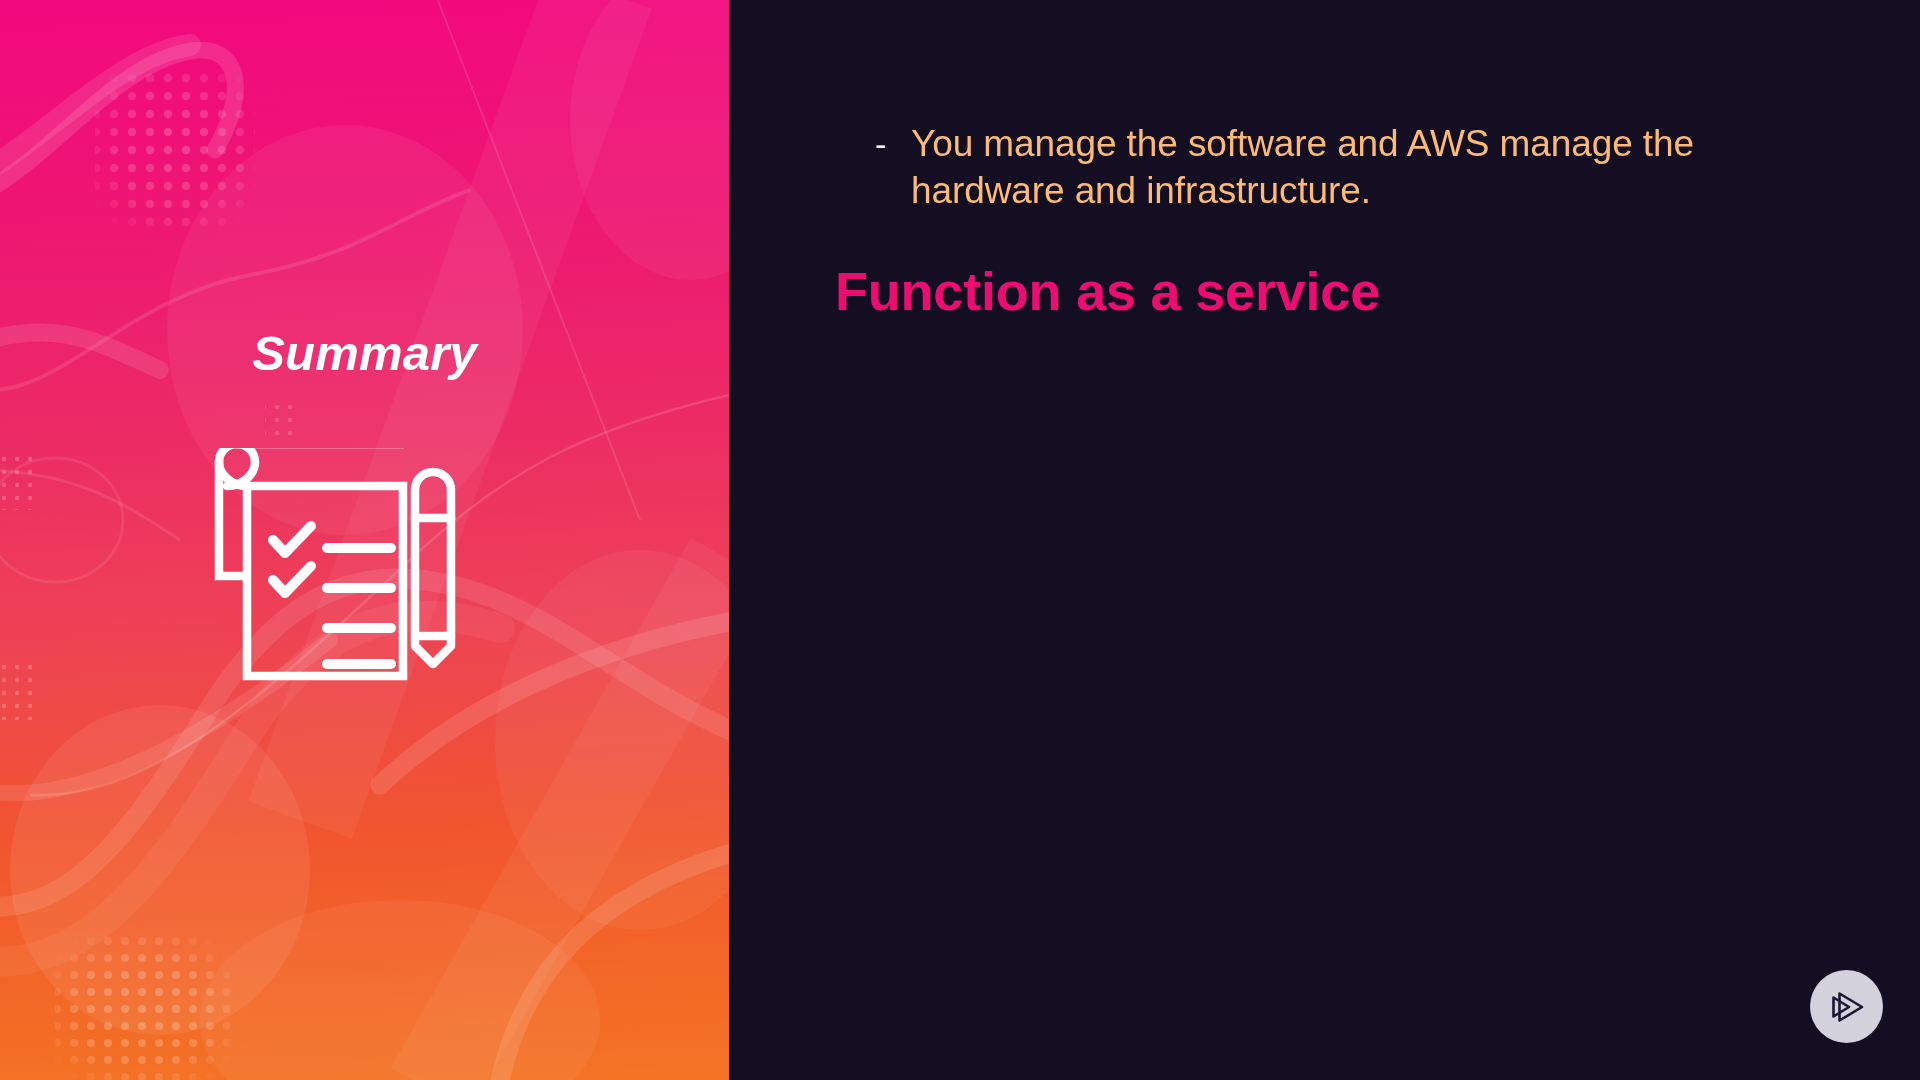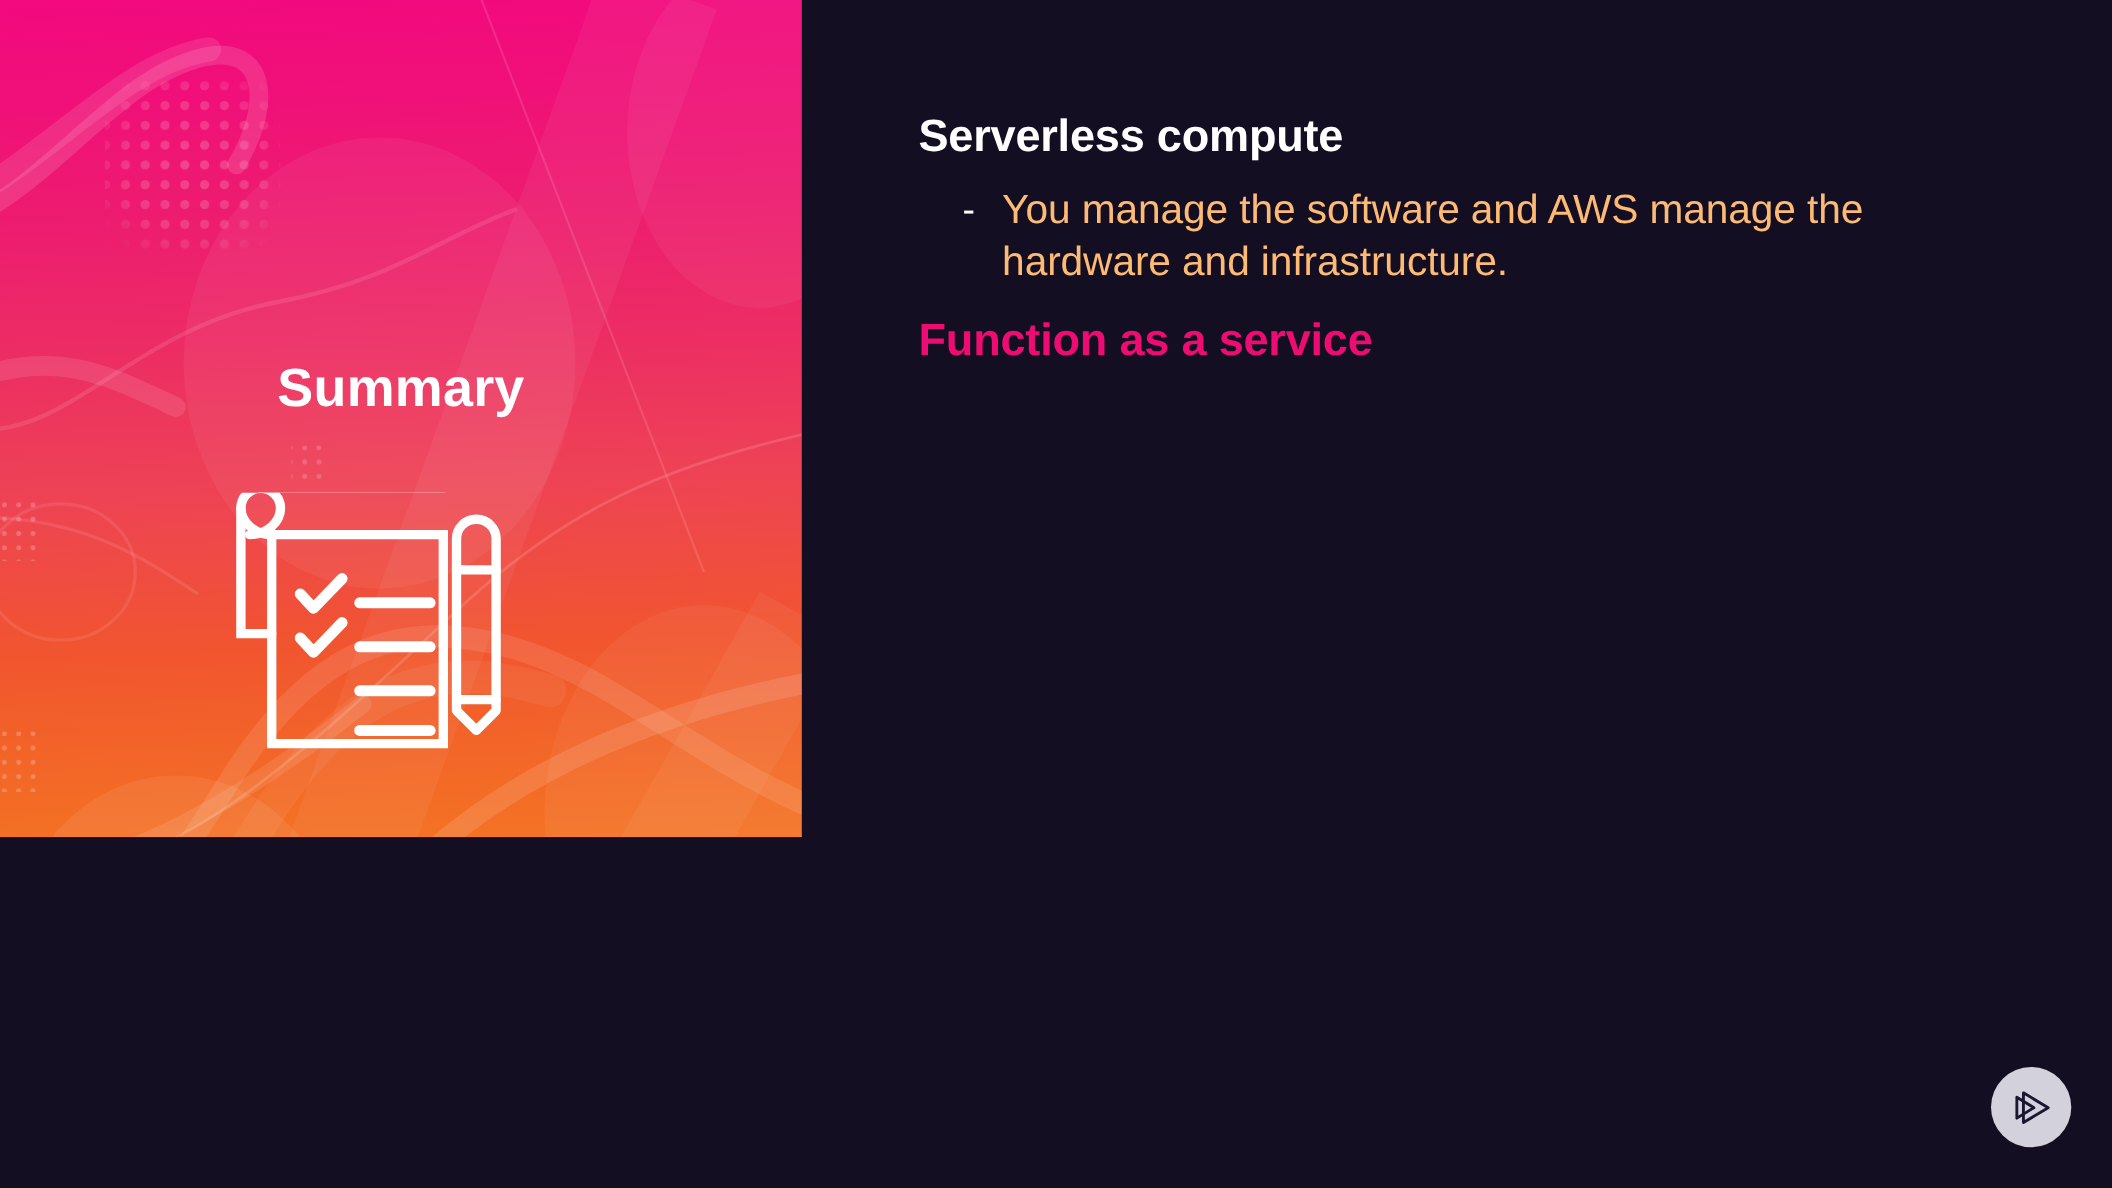--- a/index.html
+++ b/index.html
@@ -12,32 +12,33 @@
   }
   .slide {
     position:relative;
     width:1920px; height:1080px;
     display:flex;
   }
 
   
   .left-panel {
     position:relative;
-    width:729px; height:761px;
+    width:729px; height:1080px;
     overflow:hidden;
     background:linear-gradient(178deg,
         #F2097E 0%,
         #F01078 12%,
         #ED1C6F 26%,
         #EC2E63 42%,
         #EE4354 58%,
         #F1552F 76%,
         #F36A26 92%,
         #F47425 100%);
     flex:0 0 729px;
+    font-style:italic;
   }
   .bg-deco { position:absolute; inset:0; pointer-events:none; }
 
   
   .right-panel {
     position:relative;
     flex:1 1 auto;
     height:1080px;
     background:#130E22;
   }
@@ -69,24 +70,24 @@
   }
   .bullet-text {
     color:#fdba74;
     font-size:37px;
     line-height:1.27;
     font-weight:400;
     letter-spacing:-0.1px;
   }
   .subheading {
     color:#EC0C72;
-    font-size:41px;
+    font-size:54px;
     font-weight:bold;
     letter-spacing:-0.2px;
-    margin-top:24px;
+    margin-top:45px;
   }
 
   
   .summary-title {
     position:absolute;
     top:325px;
     left:0; right:0;
     text-align:center;
     color:#FFFFFF;
     font-size:49px;
@@ -202,21 +203,20 @@
         <path d="M228 24 C238 24 246 32 246 42 L246 198 L228 216 L210 198 L210 42 C210 32 218 24 228 24 Z" stroke-linejoin="round"></path>
         <path d="M210 70 L246 70"></path>
         <path d="M210 188 L246 188"></path>
       </svg>
     </div>
   </div>
 
   <div class="right-panel">
     <div class="content">
 
-      <div class="heading">Serverless compute</div>
 
       <div class="bullet-row">
         <span class="bullet-dash">-</span>
         <span class="bullet-text">You manage the software and AWS manage the hardware and infrastructure.</span>
       </div>
 
       <div class="subheading">Function as a service</div>
     </div>
 
     <div class="logo">

